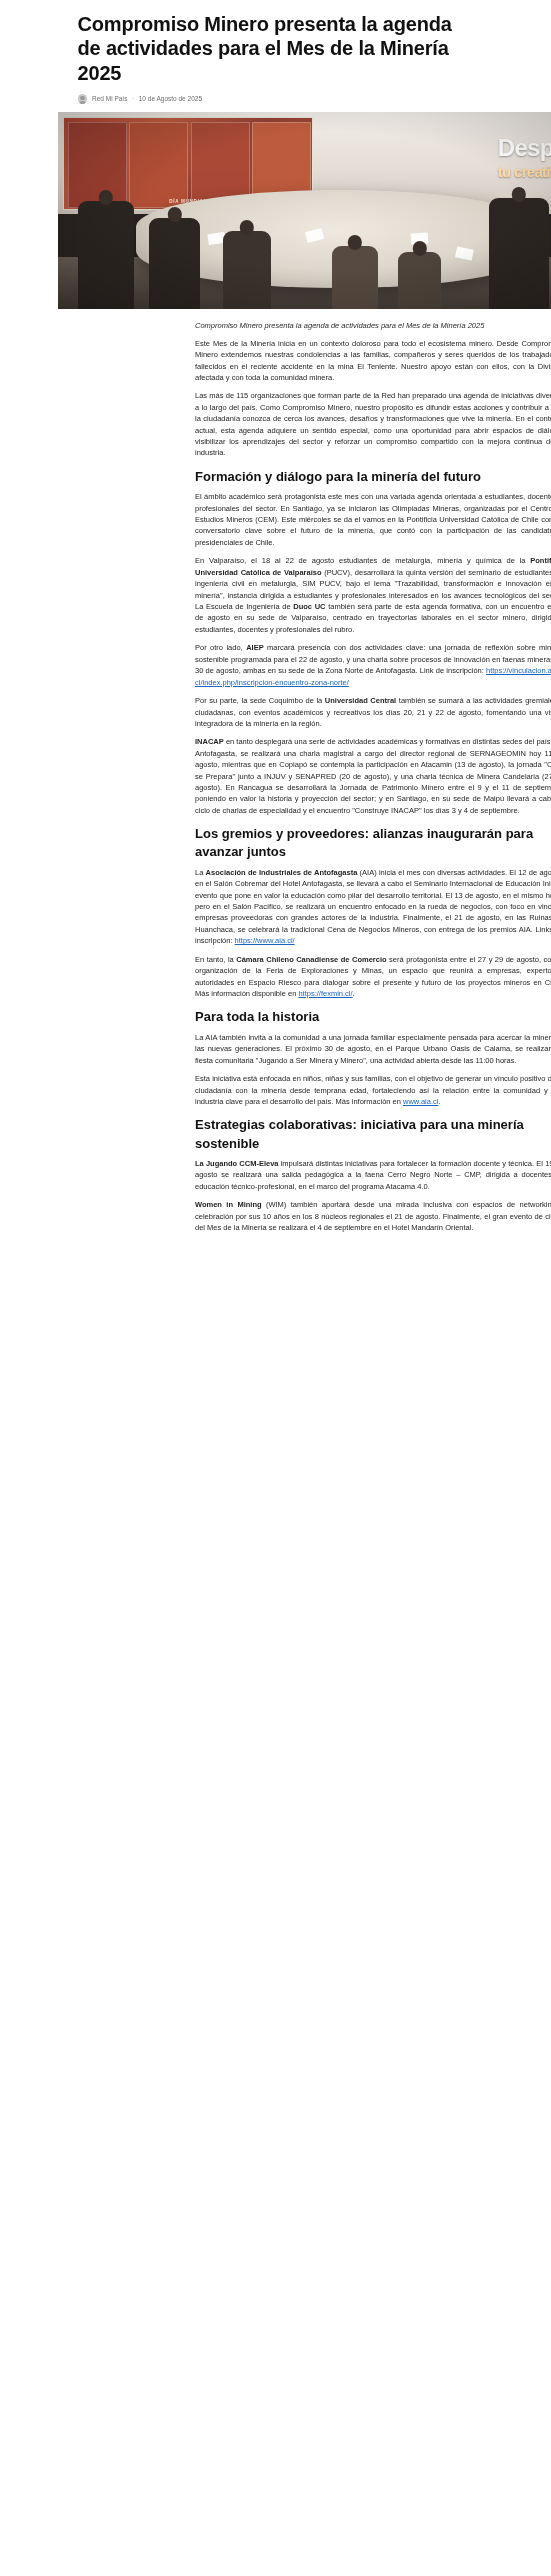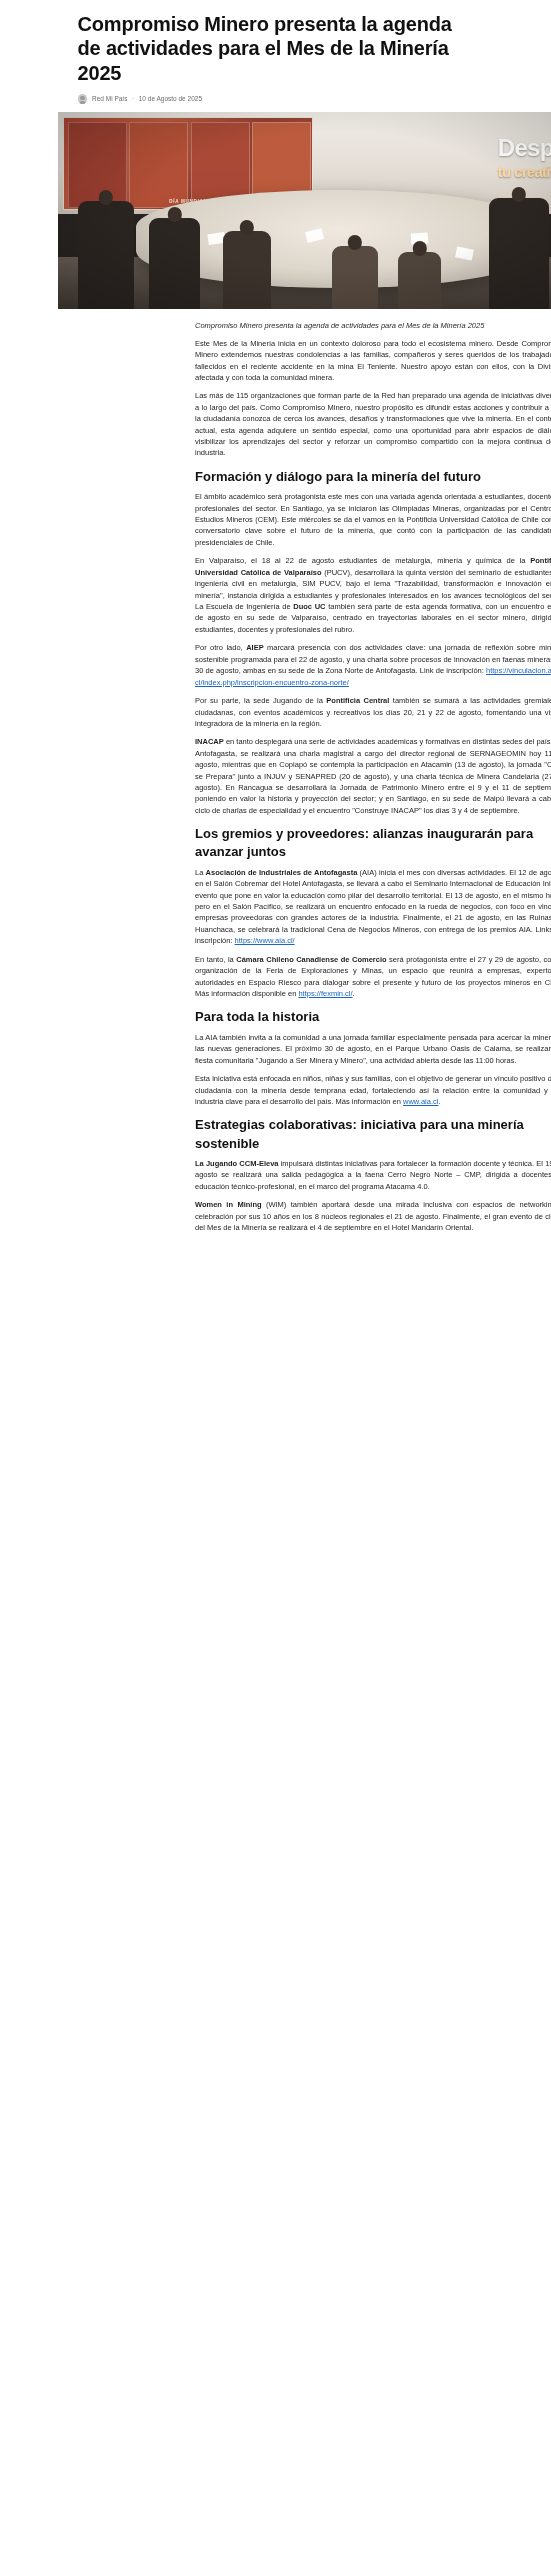--- a/index.html
+++ b/index.html
@@ -286,21 +286,21 @@
 
 
       <p>Este Mes de la Minería inicia en un contexto doloroso para todo el ecosistema minero. Desde Compromiso Minero extendemos nuestras condolencias a las familias, compañeros y seres queridos de los trabajadores fallecidos en el reciente accidente en la mina El Teniente. Nuestro apoyo están con ellos, con la División afectada y con toda la comunidad minera.</p>
       <p>Las más de 115 organizaciones que forman parte de la Red han preparado una agenda de iniciativas diversas a lo largo del país. Como Compromiso Minero, nuestro propósito es difundir estas acciones y contribuir a que la ciudadanía conozca de cerca los avances, desafíos y transformaciones que vive la minería. En el contexto actual, esta agenda adquiere un sentido especial, como una oportunidad para abrir espacios de diálogo, visibilizar los aprendizajes del sector y reforzar un compromiso compartido con la mejora continua de la industria.</p>
 
       <div id="sections-root">
           <h2 class="sub">Formación y diálogo para la minería del futuro</h2>
           <p><span>El ámbito académico será protagonista este mes con una variada agenda orientada a estudiantes, docentes y profesionales del sector. En Santiago, ya se iniciaron las Olimpiadas Mineras, organizadas por el Centro de Estudios Mineros (CEM). Este miércoles se da el vamos en la Pontificia Universidad Católica de Chile con un conversatorio clave sobre el futuro de la minería, que contó con la participación de las candidaturas presidenciales de Chile.</span></p>
           <p><span>En Valparaíso, el 18 al 22 de agosto estudiantes de metalurgia, minería y química de la </span><span class="b">Pontificia Universidad Católica de Valparaíso</span><span> (PUCV), desarrollará la quinta versión del seminario de estudiantes de ingeniería civil en metalurgia, SIM PUCV, bajo el lema "Trazabilidad, transformación e innovación en la minería", instancia dirigida a estudiantes y profesionales interesados en los avances tecnológicos del sector. La Escuela de Ingeniería de </span><span class="b">Duoc UC</span><span> también será parte de esta agenda formativa, con un encuentro el 22 de agosto en su sede de Valparaíso, centrado en trayectorias laborales en el sector minero, dirigido a estudiantes, docentes y profesionales del rubro.</span></p>
           <p><span>Por otro lado, </span><span class="b">AIEP</span><span> marcará presencia con dos actividades clave: una jornada de reflexión sobre minería sostenible programada para el 22 de agosto, y una charla sobre procesos de innovación en faenas mineras, el 30 de agosto, ambas en su sede de la Zona Norte de Antofagasta. Link de inscripción: </span><a class="link" href="#">https://vinculacion.aiep.cl/index.php/inscripcion-encuentro-zona-norte/</a></p>
-          <p><span>Por su parte, la sede Jugando de la </span><span class="b">Pontificia Central</span><span> también se sumará a las actividades gremiales y ciudadanas, con eventos académicos y recreativos los días 20, 21 y 22 de agosto, fomentando una visión integradora de la minería en la región.</span></p>
+          <p><span>Por su parte, la sede Coquimbo de la </span><span class="b">Universidad Central</span><span> también se sumará a las actividades gremiales y ciudadanas, con eventos académicos y recreativos los días 20, 21 y 22 de agosto, fomentando una visión integradora de la minería en la región.</span></p>
           <p><span class="b">INACAP</span><span> en tanto desplegará una serie de actividades académicas y formativas en distintas sedes del país. En Antofagasta, se realizará una charla magistral a cargo del director regional de SERNAGEOMIN hoy 11 de agosto, mientras que en Copiapó se contempla la participación en Atacamin (13 de agosto), la jornada "Chile se Prepara" junto a INJUV y SENAPRED (20 de agosto), y una charla técnica de Minera Candelaria (27 de agosto). En Rancagua se desarrollará la Jornada de Patrimonio Minero entre el 9 y el 11 de septiembre, poniendo en valor la historia y proyección del sector; y en Santiago, en su sede de Maipú llevará a cabo el ciclo de charlas de especialidad y el encuentro "Construye INACAP" los días 3 y 4 de septiembre.</span></p>
           <h2 class="sub">Los gremios y proveedores: alianzas inaugurarán para avanzar juntos</h2>
           <p><span>La </span><span class="b">Asociación de Industriales de Antofagasta</span><span> (AIA) inicia el mes con diversas actividades. El 12 de agosto, en el Salón Cobremar del Hotel Antofagasta, se llevará a cabo el Seminario Internacional de Educación Inicial, evento que pone en valor la educación como pilar del desarrollo territorial. El 13 de agosto, en el mismo hotel, pero en el Salón Pacífico, se realizará un encuentro enfocado en la rueda de negocios, con foco en vincular empresas proveedoras con grandes actores de la industria. Finalmente, el 21 de agosto, en las Ruinas de Huanchaca, se celebrará la tradicional Cena de Negocios Mineros, con entrega de los premios AIA. Links de inscripción: </span><a class="link" href="#">https://www.aia.cl/</a></p>
           <p><span>En tanto, la </span><span class="b">Cámara Chileno Canadiense de Comercio</span><span> será protagonista entre el 27 y 29 de agosto, con la organización de la Feria de Exploraciones y Minas, un espacio que reunirá a empresas, expertos y autoridades en Espacio Riesco para dialogar sobre el presente y futuro de los proyectos mineros en Chile. Más información disponible en </span><a class="link" href="#">https://fexmin.cl/</a><span>.</span></p>
           <h2 class="sub">Para toda la historia</h2>
           <p><span>La AIA también invita a la comunidad a una jornada familiar especialmente pensada para acercar la minería a las nuevas generaciones. El próximo 30 de agosto, en el Parque Urbano Oasis de Calama, se realizará la fiesta comunitaria "Jugando a Ser Minera y Minero", una actividad abierta desde las 11:00 horas.</span></p>
           <p><span>Esta iniciativa está enfocada en niños, niñas y sus familias, con el objetivo de generar un vínculo positivo de la ciudadanía con la minería desde temprana edad, fortaleciendo así la relación entre la comunidad y una industria clave para el desarrollo del país. Más información en </span><a class="link" href="#">www.aia.cl</a><span>.</span></p>
           <h2 class="sub">Estrategias colaborativas: iniciativa para una minería sostenible</h2>
           <p><span class="b">La Jugando CCM-Eleva</span><span> impulsará distintas iniciativas para fortalecer la formación docente y técnica. El 19 de agosto se realizará una salida pedagógica a la faena Cerro Negro Norte – CMP, dirigida a docentes de educación técnico-profesional, en el marco del programa Atacama 4.0.</span></p>
           <p><span class="b">Women in Mining</span><span> (WIM) también aportará desde una mirada inclusiva con espacios de networking y celebración por sus 10 años en los 8 núcleos regionales el 21 de agosto. Finalmente, el gran evento de cierre del Mes de la Minería se realizará el 4 de septiembre en el Hotel Mandarín Oriental.</span></p>

